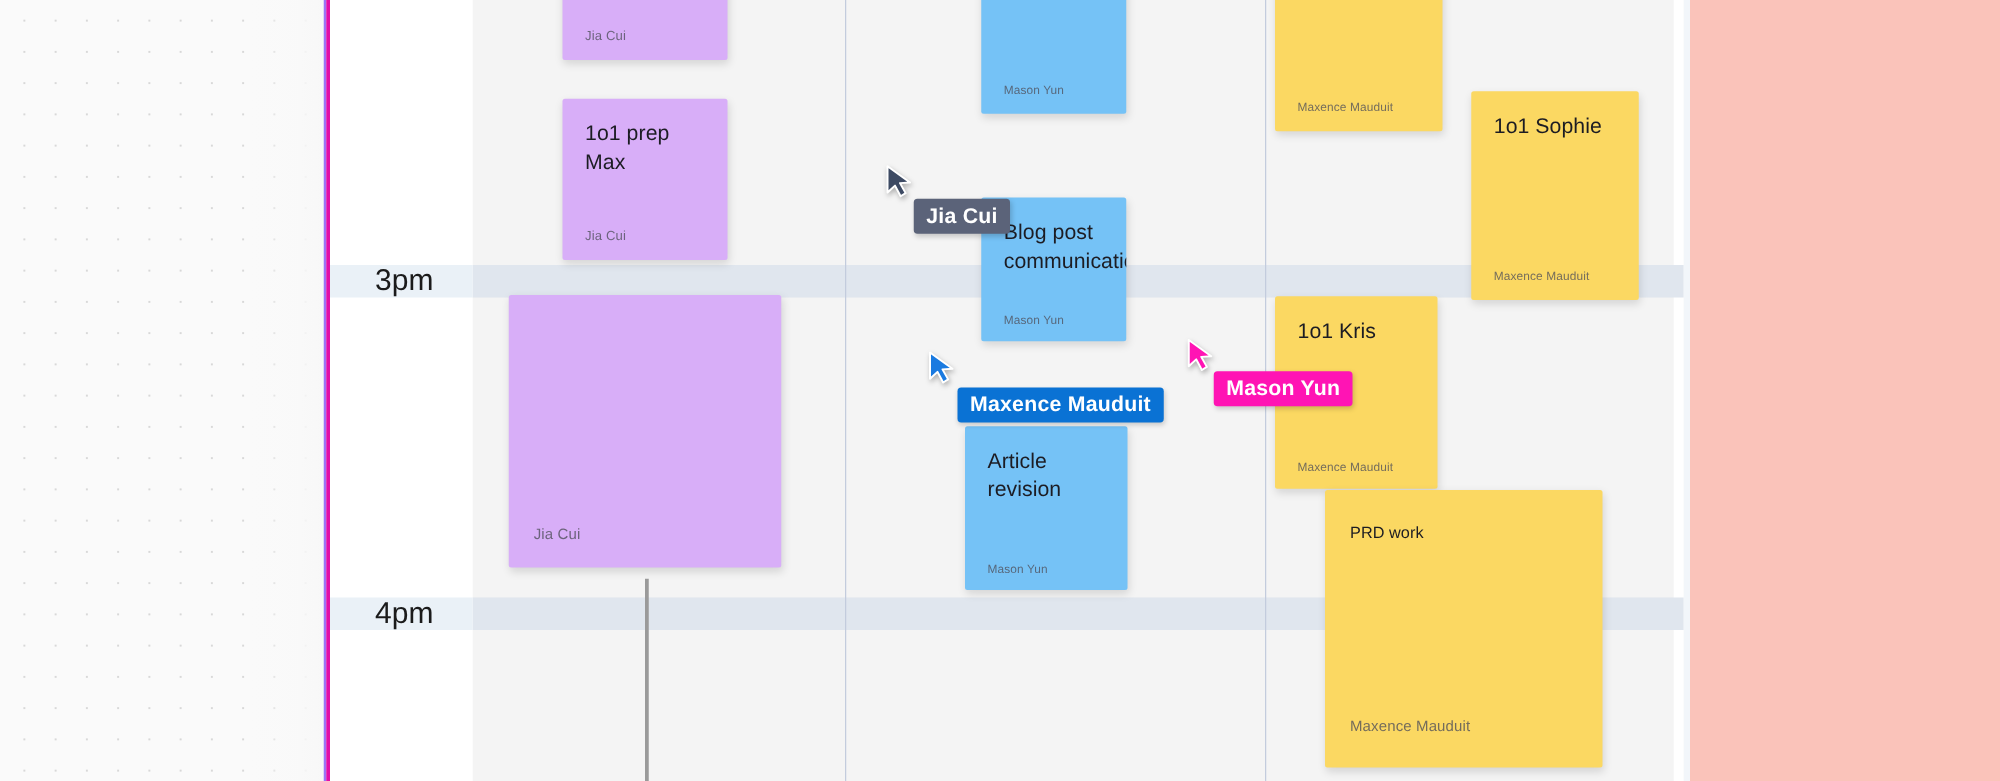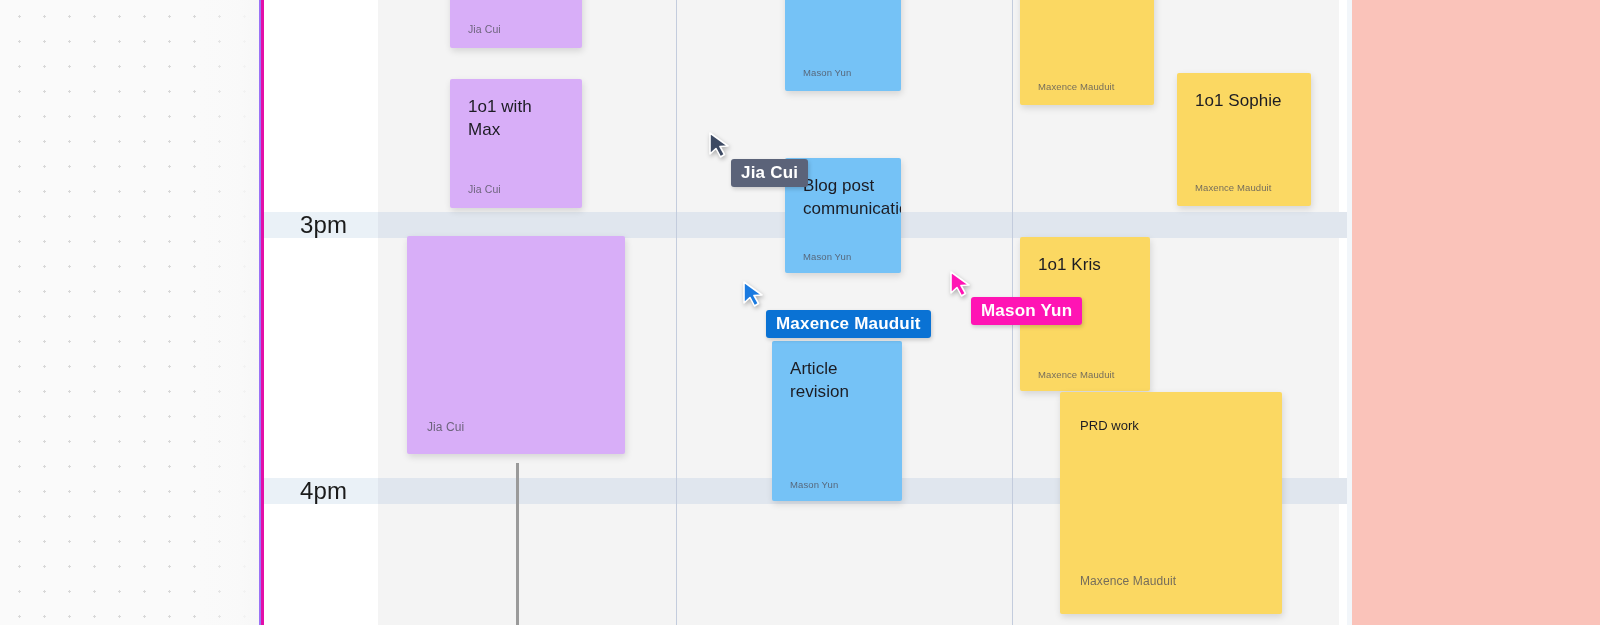--- a/index.html
+++ b/index.html
@@ -244,50 +244,50 @@
     <div class="hour-label h4">4pm</div>
 
     <div class="guide-line"></div>
 
     <div class="card purple" style="left:186px; top:-62px; width:132px; height:110px;">
       <div class="card-title"></div>
       <div class="card-author">Jia Cui</div>
     </div>
 
     <div class="card purple" style="left:186px; top:79px; width:132px; height:129px;">
-      <div class="card-title">1o1 with Max</div>
+      <div class="card-title">1o1 prep Max</div>
       <div class="card-author">Jia Cui</div>
     </div>
 
     <div class="card purple" style="left:143px; top:236px; width:218px; height:218px; padding:22px 20px;">
       <div class="card-author" style="left:20px; bottom:20px; font-size:12px;">Jia Cui</div>
     </div>
 
     <div class="card blue" style="left:521px; top:-94px; width:116px; height:185px;">
 
       <div class="card-author" style="font-size:9.5px;">Mason Yun</div>
     </div>
 
     <div class="card blue" style="left:521px; top:158px; width:116px; height:115px;">
       <div class="card-title" style="font-size:17px; line-height:23px;">Blog post communication</div>
       <div class="card-author" style="font-size:9.5px; bottom:11px;">Mason Yun</div>
     </div>
 
-    <div class="card blue" style="left:508px; top:341px; width:130px; height:160px;">
+    <div class="card blue" style="left:508px; top:341px; width:130px; height:131px;">
       <div class="card-title" style="font-size:17px;">Article revision</div>
       <div class="card-author" style="font-size:9.5px; bottom:11px;">Mason Yun</div>
     </div>
 
 
     <div class="card yellow" style="left:756px; top:-84px; width:134px; height:189px;">
 
       <div class="card-author" style="font-size:9.5px;">Maxence Mauduit</div>
     </div>
 
-    <div class="card yellow" style="left:913px; top:73px; width:134px; height:133px;">
+    <div class="card yellow" style="left:913px; top:73px; width:134px; height:167px;">
       <div class="card-title" style="font-size:17px;">1o1 Sophie</div>
       <div class="card-author" style="font-size:9.5px;">Maxence Mauduit</div>
     </div>
 
     <div class="card yellow" style="left:756px; top:237px; width:130px; height:154px;">
       <div class="card-title" style="font-size:17px;">1o1 Kris</div>
       <div class="card-author" style="font-size:9.5px; bottom:11px;">Maxence Mauduit</div>
     </div>
 
     <div class="card yellow" style="left:796px; top:392px; width:222px; height:222px; padding:22px 20px;">

